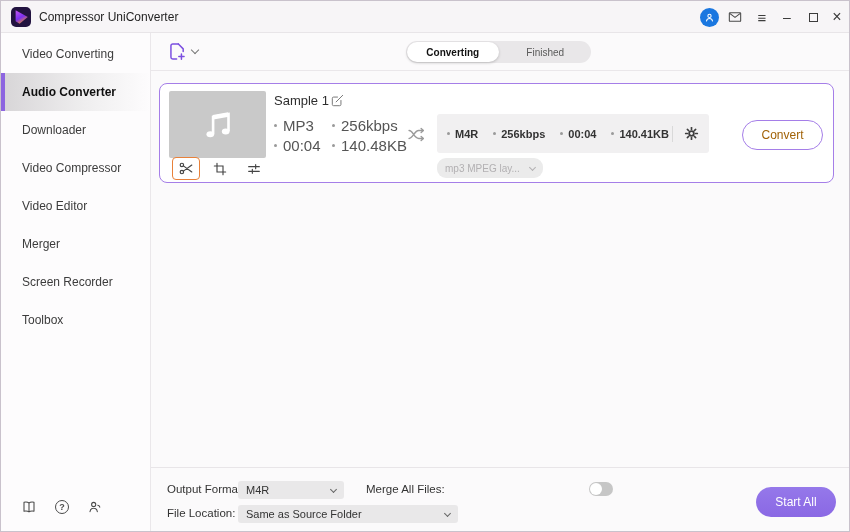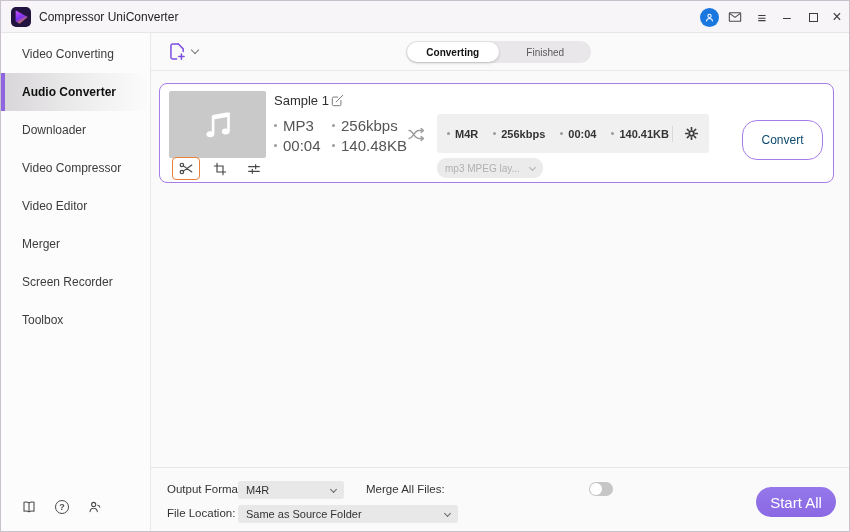--- a/index.html
+++ b/index.html
@@ -81,41 +81,41 @@
   .t-item { display:flex; align-items:center; gap:5px; font-size:11px; font-weight:600;
             color:#333; margin-right:15px; white-space:nowrap; }
   .t-divider { width:1px; height:16px; background:#d9d9d9; margin-left:auto; margin-right:11px; }
   .gear-btn { display:flex; align-items:center; cursor:pointer; }
   .codec-dd { position:absolute; left:277px; top:74px; width:106px; height:20px;
               background:#ebebeb; border-radius:9px; display:flex; align-items:center;
               padding:0 8px; cursor:pointer; }
   .codec-dd span.txt { font-size:10px; color:#b2b0b2; flex:1; white-space:nowrap; overflow:hidden; }
   .chev-sm { width:5px; height:5px; border-right:1.3px solid #b2b0b2;
              border-bottom:1.3px solid #b2b0b2; transform:rotate(45deg); margin-top:-2px; }
-  .convert-btn { position:absolute; left:582px; top:36px; width:81px; height:40px;
+  .convert-btn { position:absolute; left:582px; top:36px; width:81px; height:30px;
                  border:1.5px solid #a57ee8; border-radius:15px; background:#fff;
                  display:flex; align-items:center; justify-content:center; font-size:12px;
-                 color:#0c4a6e; cursor:pointer; }
+                 color:#a16207; cursor:pointer; }
 
   
   .bottombar { position:absolute; left:150px; right:0; bottom:0; height:64px;
                background:#fbfafb; border-top:1px solid #e8e5e8; }
   .bb-label { position:absolute; font-size:11.5px; color:#333; }
   .dd { position:absolute; background:#e9e8e9; border-radius:3px; display:flex;
         align-items:center; padding:0 8px; cursor:pointer; }
   .dd span.txt { font-size:11px; color:#333; flex:1; }
   .chev-dd { width:5px; height:5px; border-right:1.3px solid #666;
              border-bottom:1.3px solid #666; transform:rotate(45deg); margin-top:-2px; }
   .toggle { position:absolute; left:438px; top:14px; width:24px; height:14px;
             border-radius:7px; background:#c6c6c6; cursor:pointer; }
   .toggle .knob { position:absolute; left:1px; top:1px; width:12px; height:12px;
                   border-radius:50%; background:#fff; }
   .start-btn { position:absolute; left:605px; top:19px; width:80px; height:30px;
                border-radius:15px; background:linear-gradient(180deg,#9578ea,#8a68e4);
-               display:flex; align-items:center; justify-content:center; font-size:15px;
+               display:flex; align-items:center; justify-content:center; font-size:12px;
                color:#fff; cursor:pointer; }
 </style>
 </head>
 <body>
 
 <div class="window">
 
   <div class="titlebar">
     <div class="logo">
       <div class="logo-play"></div>

